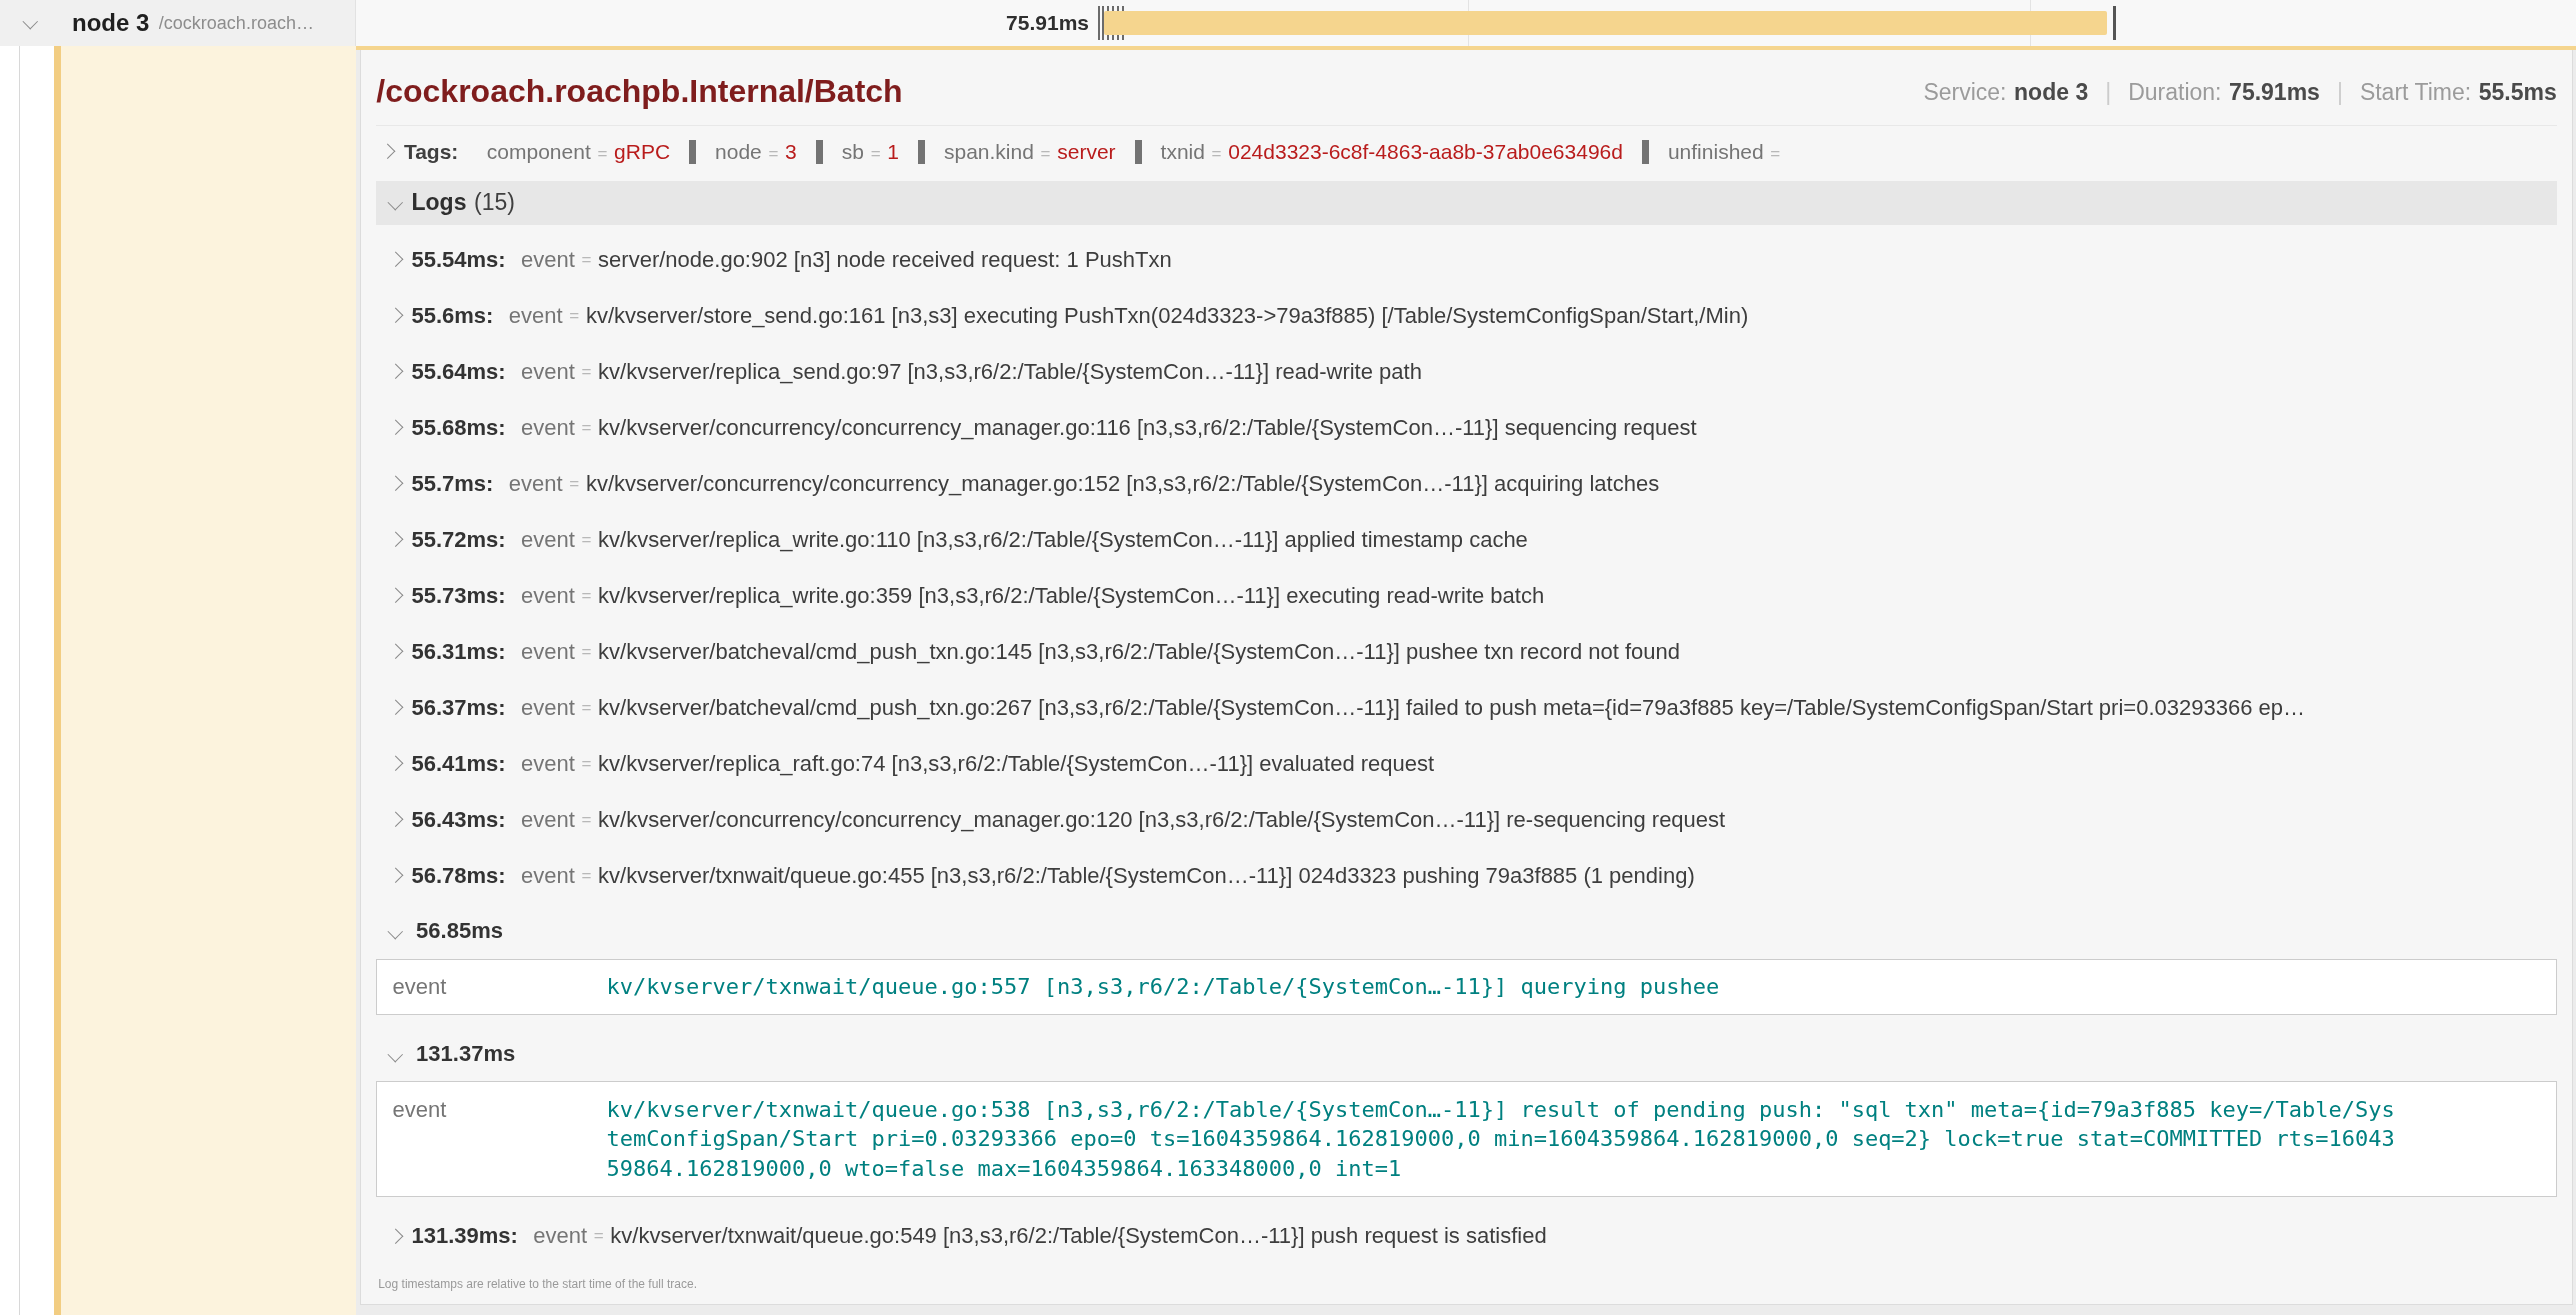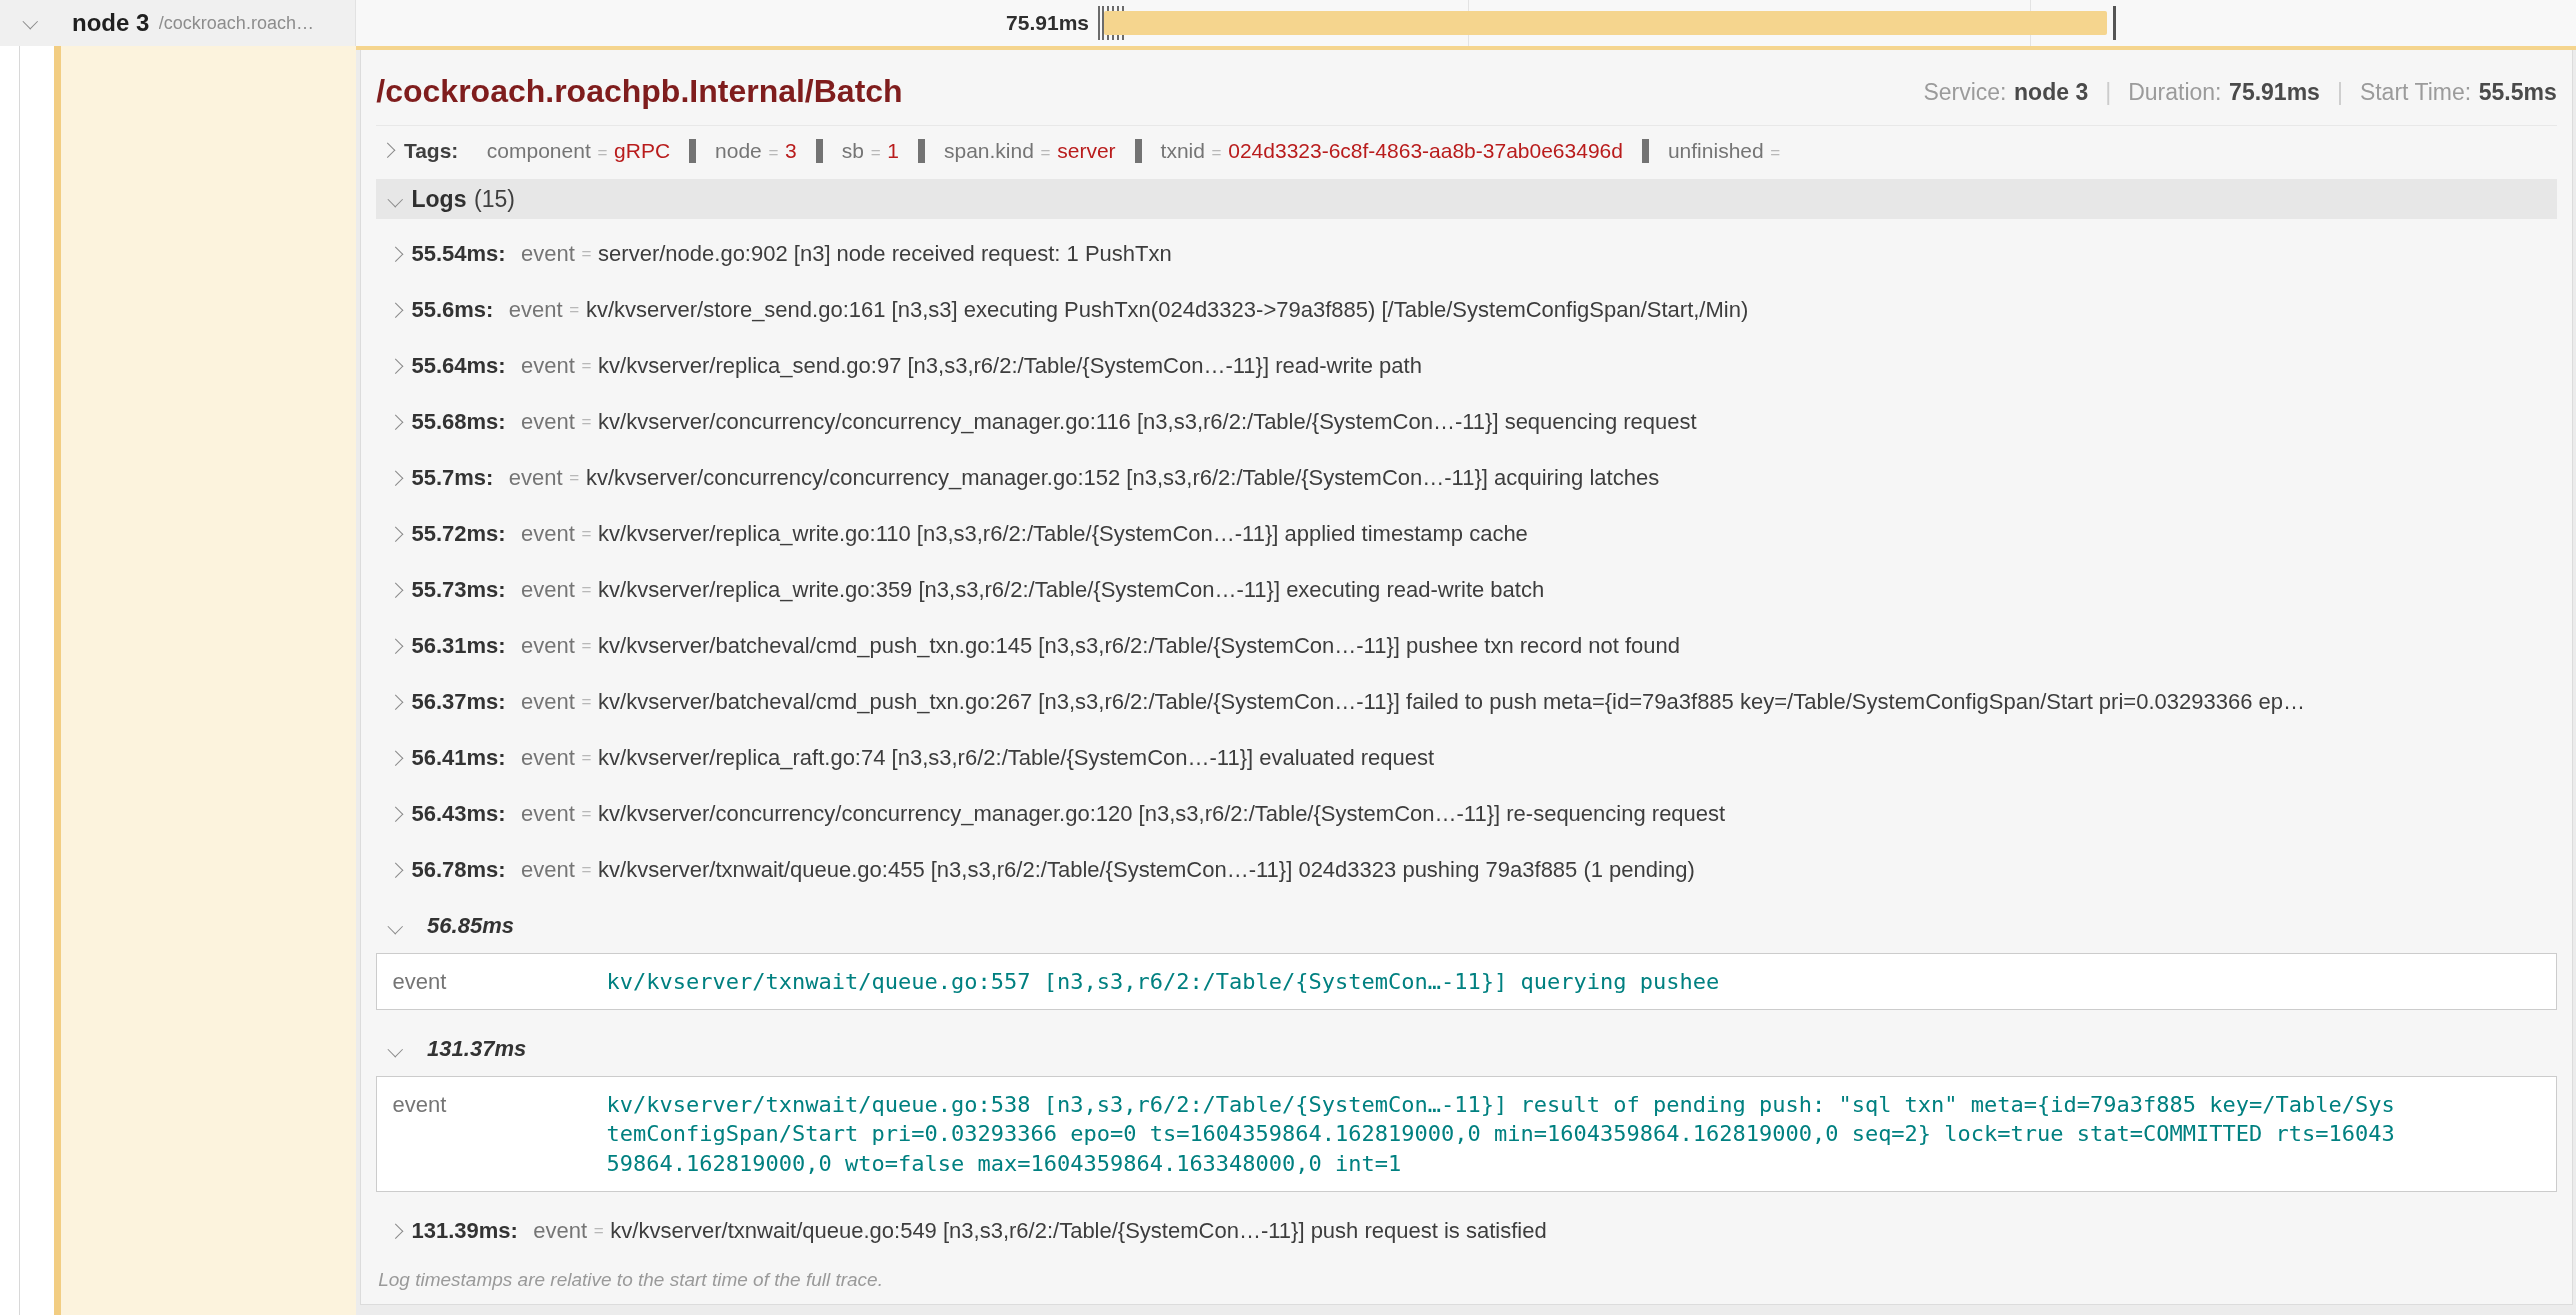--- a/index.html
+++ b/index.html
@@ -76,34 +76,34 @@
   .logs-count{color:#3f3f3f;}
   .log-entries{padding-top:7px;}
   .log-row{
     height:56px;display:flex;align-items:center;
     padding-left:13.3px;font-size:22px;white-space:nowrap;overflow:hidden;
   }
   .log-ts{font-weight:bold;color:#333333;margin:0 15.3px 0 11.4px;}
   .log-key{color:#757575;}
   .log-val{color:#3d3d3d;}
   .exp-label{height:55px;display:flex;align-items:center;padding-left:13.3px;font-size:22px;}
-  .exp-ts{font-weight:bold;color:#333333;margin-left:27px;font-style:italic;}
+  .exp-ts{font-weight:bold;color:#333333;margin-left:16px;}
   .exp-box{
     background:#ffffff;border:1px solid #cccccc;
     display:flex;align-items:flex-start;
     padding:12.4px 15.3px;margin:0 0 11.4px 0;
   }
   .exp-key{width:214px;flex:none;color:#757575;font-size:22px;padding-top:1.9px;}
   .exp-lines{
     font-family:"DejaVu Sans Mono",monospace;
     font-size:22px;line-height:29.6px;color:var(--teal);white-space:pre;overflow:hidden;
   }
   .logs-footer{
     margin-top:auto;padding:9.5px 0 13.3px 1.9px;
-    font-size:19px;color:#9a9a9a;font-style:italic;
+    font-size:12px;color:#9a9a9a;
   }
   
   .chev{display:inline-block;width:10.5px;height:10.5px;border-right:1.9px solid #8a8a8a;border-bottom:1.9px solid #8a8a8a;flex:none;}
   .chev-down{transform:rotate(45deg);}
   .chev-right{transform:rotate(-45deg);}
 </style>
 </head>
 <body>
 
 <div class="v-rail"></div>

